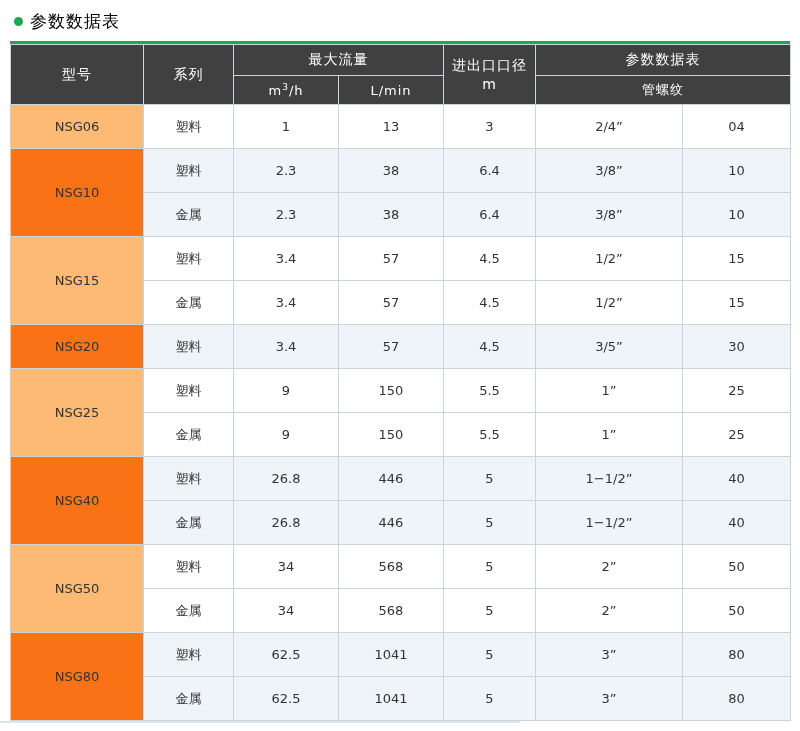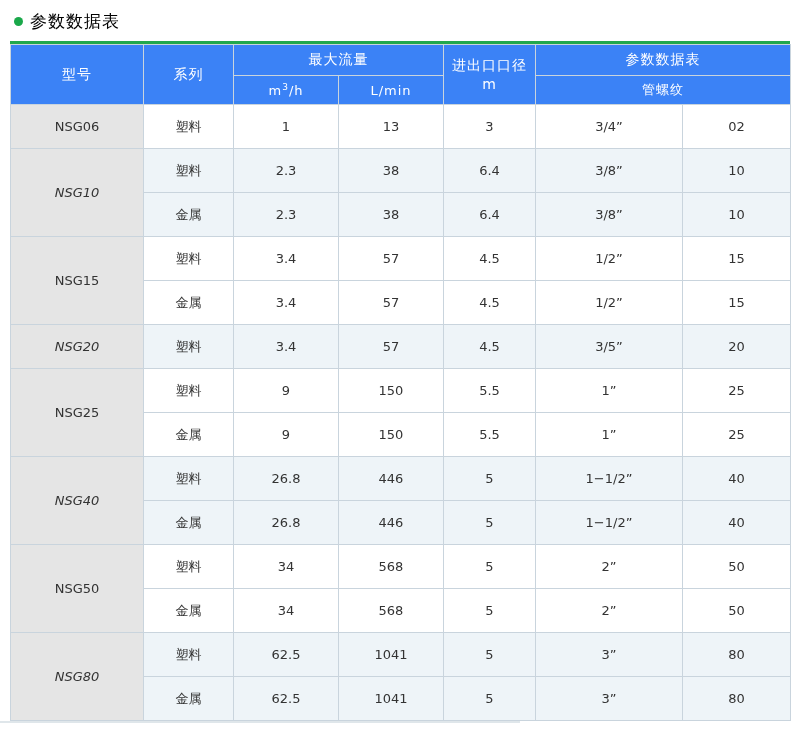--- a/index.html
+++ b/index.html
@@ -57,21 +57,21 @@
   table.datasheet th,
   table.datasheet td {
     border: 1px solid #c9d4dd;
     text-align: center;
     vertical-align: middle;
     padding: 0;
     font-weight: normal;
   }
   
   thead th {
-    background: #3b82f6;
+    background: #404040;
     color: #ffffff;
     border: 1px solid #2f86c4;
     font-size: 14px;
     font-family: "DejaVu Sans", sans-serif;
     letter-spacing: 1px;
   }
   thead th.sub {
     font-size: 13px;
     height: 28px;
     text-align: center;
@@ -95,26 +95,25 @@
     height: 43px;
     background: #ffffff;
     color: #333333;
     font-size: 13px;
     font-family: "DejaVu Sans", sans-serif;
   }
   tbody tr.alt td {
     background: #eef4f8;
   }
   tbody td.model {
-    background: #e5e5e5;
+    background: #fdba74;
     font-size: 13px;
   }
   tbody td.model.alt-model {
-    background: #e5e5e5;
-    font-style: italic;
+    background: #f97316;
   }
 
   
   col.c-model  { width: 133px; }
   col.c-series { width: 90px;  }
   col.c-m3h    { width: 105px; }
   col.c-lmin   { width: 105px; }
   col.c-lift   { width: 92px;  }
   col.c-thread { width: 147px; }
   col.c-size   { width: 108px; }
@@ -169,22 +168,22 @@
         <th class="sub" colspan="2">管螺纹</th>
       </tr>
     </thead>
     <tbody id="table-body">
         <tr>
           <td class="model" rowspan="1">NSG06</td>
           <td>塑料</td>
           <td>1</td>
           <td>13</td>
           <td>3</td>
-          <td>3/4”</td>
-          <td>02</td>
+          <td>2/4”</td>
+          <td>04</td>
         </tr>
         <tr class="alt">
           <td class="model alt-model" rowspan="2">NSG10</td>
           <td>塑料</td>
           <td>2.3</td>
           <td>38</td>
           <td>6.4</td>
           <td>3/8”</td>
           <td>10</td>
         </tr>
@@ -213,21 +212,21 @@
           <td>1/2”</td>
           <td>15</td>
         </tr>
         <tr class="alt">
           <td class="model alt-model" rowspan="1">NSG20</td>
           <td>塑料</td>
           <td>3.4</td>
           <td>57</td>
           <td>4.5</td>
           <td>3/5”</td>
-          <td>20</td>
+          <td>30</td>
         </tr>
         <tr>
           <td class="model" rowspan="2">NSG25</td>
           <td>塑料</td>
           <td>9</td>
           <td>150</td>
           <td>5.5</td>
           <td>1”</td>
           <td>25</td>
         </tr>

